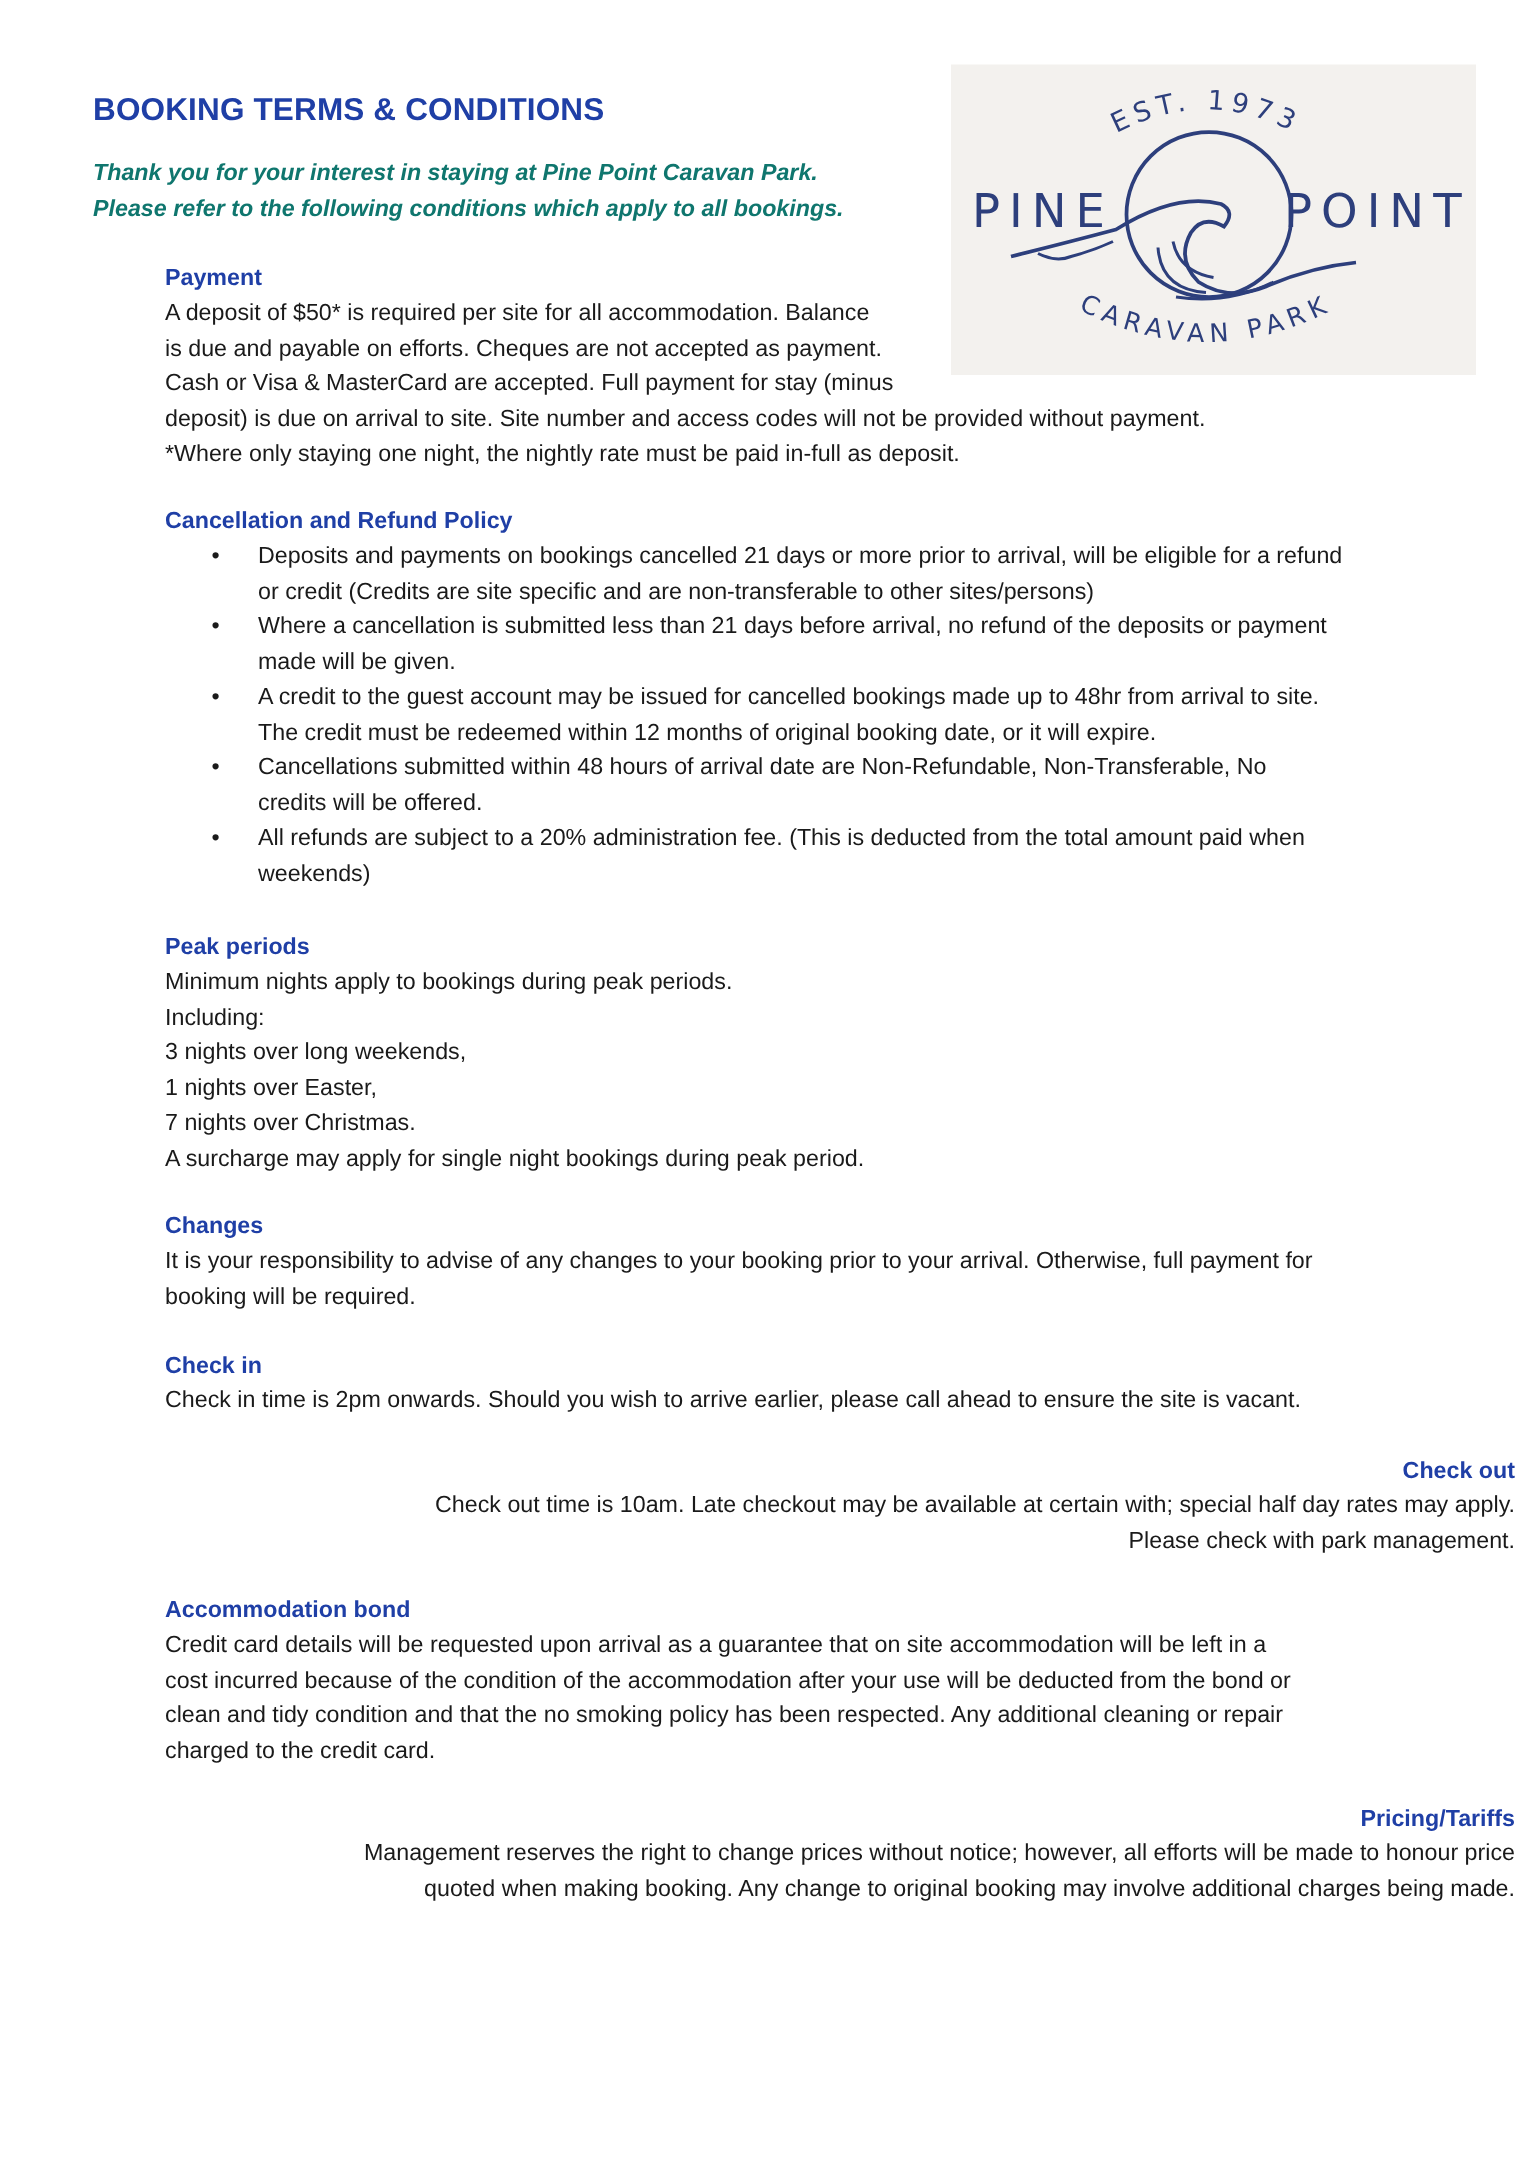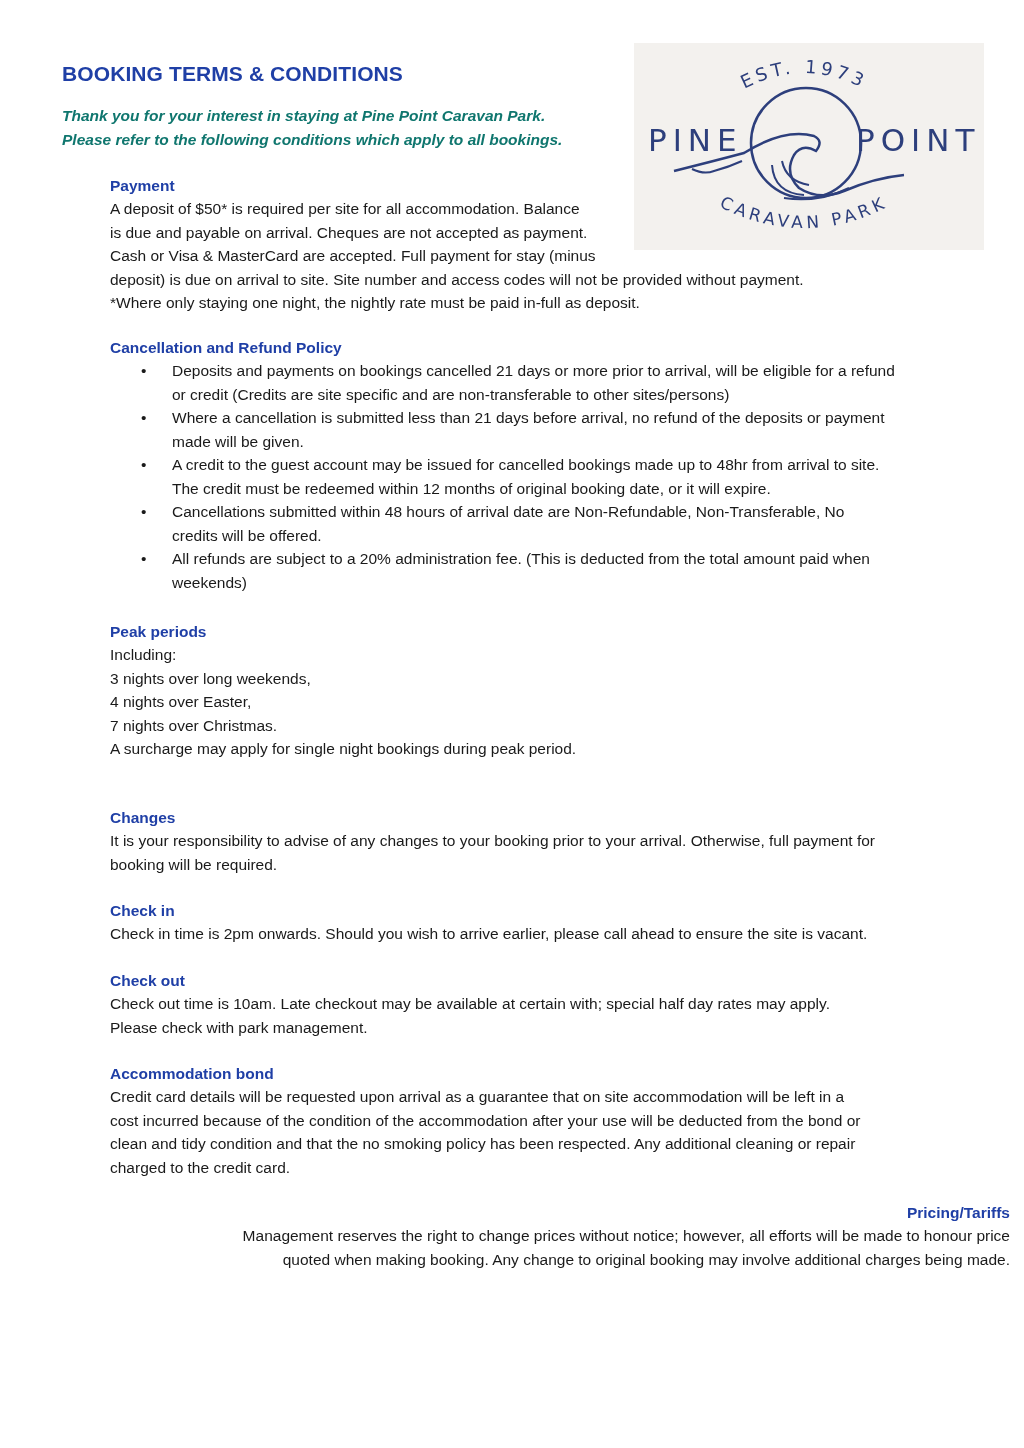--- a/index.html
+++ b/index.html
@@ -49,21 +49,21 @@
 
   <div class="intro">
     <span class="line">Thank you for your interest in staying at Pine Point Caravan Park.</span>
     <span class="line">Please refer to the following conditions which apply to all bookings.</span>
   </div>
 
   <div class="section" style="top:174px;">
     <div class="heading">Payment</div>
     <div class="para">
       <span class="line">A deposit of $50* is required per site for all accommodation. Balance</span>
-      <span class="line">is due and payable on arrival.  Cheques are not accepted as payment.</span>
+      <span class="line">is due and payable on efforts.  Cheques are not accepted as payment.</span>
       <span class="line">Cash or Visa &amp; MasterCard are accepted. Full payment for stay (minus</span>
       <span class="line">deposit) is due on arrival to site. Site number and access codes will not be provided without payment.</span>
       <span class="line">*Where only staying one night, the nightly rate must be paid in-full as deposit.</span>
     </div>
   </div>
 
   <div class="section" style="top:336px;">
     <div class="heading">Cancellation and Refund Policy</div>
     <ul class="bullets">
       <li>
@@ -90,44 +90,45 @@
         <span class="dot">•</span>
         <span class="line">All refunds are subject to a 20% administration fee. (This is deducted from the total amount paid when</span>
         <span class="line">weekends)</span>
       </li>
     </ul>
   </div>
 
   <div class="section" style="top:620px;">
     <div class="heading">Peak periods</div>
     <div class="para">
+      <span class="line">Minimum nights apply to bookings during peak periods.</span>
       <span class="line">Including:</span>
       <span class="line">3 nights over long weekends,</span>
-      <span class="line">4 nights over Easter,</span>
+      <span class="line">1 nights over Easter,</span>
       <span class="line">7 nights over Christmas.</span>
       <span class="line">A surcharge may apply for single night bookings during peak period.</span>
     </div>
   </div>
 
   <div class="section" style="top:806px;">
     <div class="heading">Changes</div>
     <div class="para">
       <span class="line">It is your responsibility to advise of any changes to your booking prior to your arrival.  Otherwise, full payment for</span>
       <span class="line">booking will be required.</span>
     </div>
   </div>
 
   <div class="section" style="top:899px;">
     <div class="heading">Check in</div>
     <div class="para">
       <span class="line">Check in time is 2pm onwards. Should you wish to arrive earlier, please call ahead to ensure the site is vacant.</span>
     </div>
   </div>
 
-  <div class="section" style="top:969px;">
+  <div class="section" style="top:969px;text-align:right;">
     <div class="heading">Check out</div>
     <div class="para">
       <span class="line">Check out time is 10am. Late checkout may be available at certain with; special half day rates may apply.</span>
       <span class="line">Please check with park management.</span>
     </div>
   </div>
 
   <div class="section" style="top:1062px;">
     <div class="heading">Accommodation bond</div>
     <div class="para">

